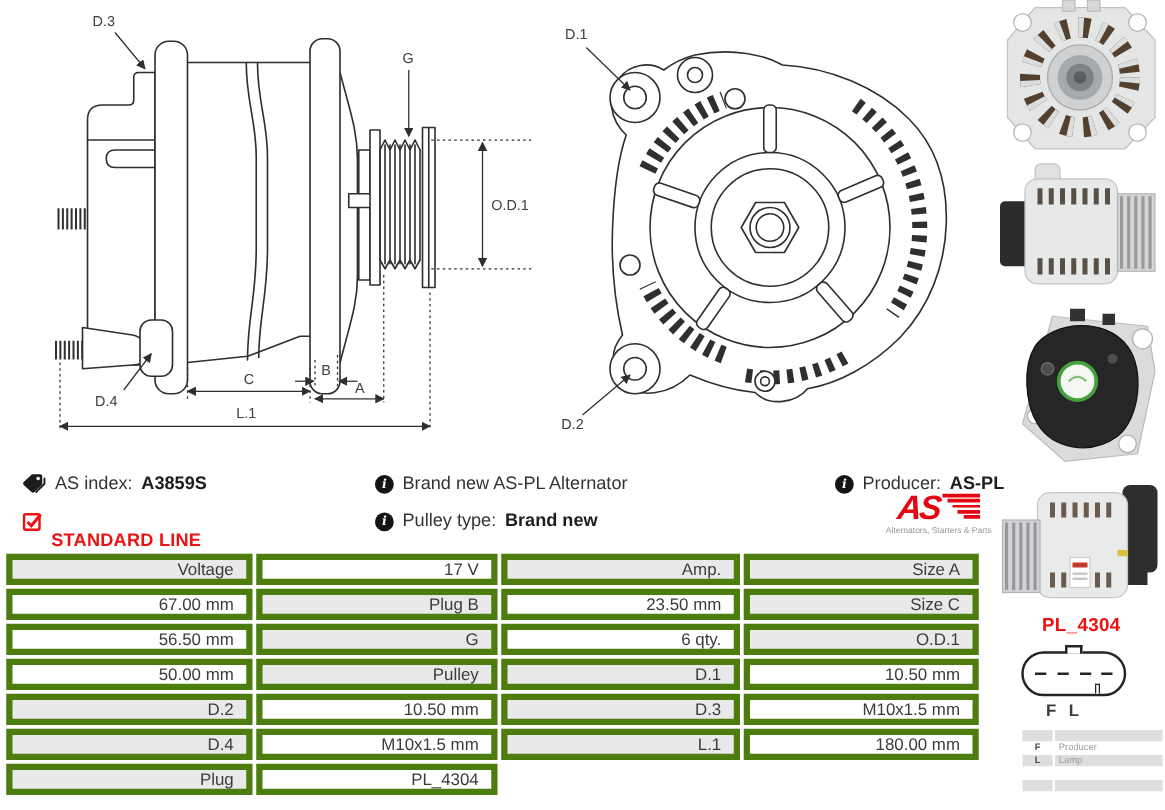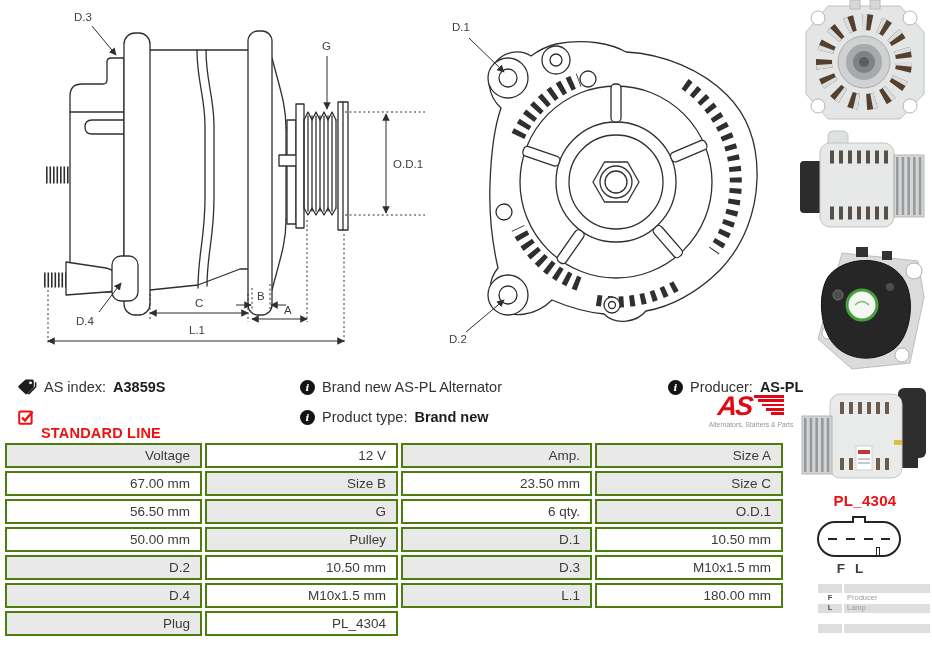--- a/index.html
+++ b/index.html
@@ -30,21 +30,21 @@
   .logo-flag i{display:block;height:2.8px;background:#e30613;}
   .logo-flag i:nth-child(1){width:30px;}
   .logo-flag i:nth-child(2){width:26px;}
   .logo-flag i:nth-child(3){width:22px;}
   .logo-flag i:nth-child(4){width:18px;}
   .logo-flag i:nth-child(5){width:13px;}
   .logo-tagline{font-size:6.8px;color:#979797;margin-top:2px;white-space:nowrap;}
 
   
   .spec-table{position:absolute;left:5px;top:443px;display:grid;grid-template-columns:197px 193px 191px 188px;grid-auto-rows:25px;gap:3px;}
-  .cell{display:flex;align-items:center;justify-content:flex-end;padding-right:10px;font-size:13.5px;color:#3b3b3b;border:2px solid #4d7c0f;}
+  .cell{display:flex;align-items:center;justify-content:flex-end;padding-right:10px;font-size:13.5px;color:#3b3b3b;border:5px solid #4d7c0f;}
   .cell.label{background:#e9e9e9;}
   .cell.value{background:#fff;}
 
   
   .photos{position:absolute;left:798px;top:0;width:134px;}
   .photo{position:absolute;left:0;}
 
   .plug-title{position:absolute;left:798px;top:492px;width:134px;text-align:center;color:#ed1111;font-weight:700;font-size:15px;letter-spacing:.3px;}
   .connector{position:absolute;left:817px;top:521px;width:84px;height:36px;border:2.2px solid #242424;border-radius:19px;background:#fff;box-sizing:border-box;}
   .connector .tab{position:absolute;left:33px;top:-7px;width:14px;height:7px;border:2px solid #242424;border-bottom:none;background:#fff;box-sizing:border-box;}
@@ -266,46 +266,46 @@
   <div class="info-item" style="left:18px;top:407px">
     <svg width="16" height="16" viewBox="0 0 16 16">
       <rect x="1.2" y="2.4" width="12.4" height="12.4" rx="1.6" stroke="#ed1111" stroke-width="2" fill="none"></rect>
       <path d="M4,8.6 L7,11.6 L14.6,2.6" stroke="#ed1111" stroke-width="2.4" fill="none"></path>
     </svg>
     <span class="red">STANDARD LINE</span>
   </div>
 
   <div class="info-item" style="left:300px;top:407px">
     <span class="icon-info">i</span>
-    <span>Product type:</span>
+    <span>Pulley type:</span>
     <b>Brand new</b>
   </div>
 
   <div class="as-logo">
     <div class="logo-row">
       <span class="logo-as">AS</span>
       <span class="logo-flag">
           <i></i>
           <i></i>
           <i></i>
           <i></i>
           <i></i>
         </span>
     </div>
     <span class="logo-tagline">Alternators, Starters &amp; Parts</span>
   </div>
 
   <div class="spec-table">
     <div class="cell label">Voltage</div>
-    <div class="cell value">12 V</div>
+    <div class="cell value">17 V</div>
     <div class="cell label">Amp.</div>
 
     <div class="cell label">Size A</div>
     <div class="cell value">67.00 mm</div>
-    <div class="cell label">Size B</div>
+    <div class="cell label">Plug B</div>
     <div class="cell value">23.50 mm</div>
 
     <div class="cell label">Size C</div>
     <div class="cell value">56.50 mm</div>
     <div class="cell label">G</div>
     <div class="cell value">6 qty.</div>
 
     <div class="cell label">O.D.1</div>
     <div class="cell value">50.00 mm</div>
     <div class="cell label">Pulley</div>

